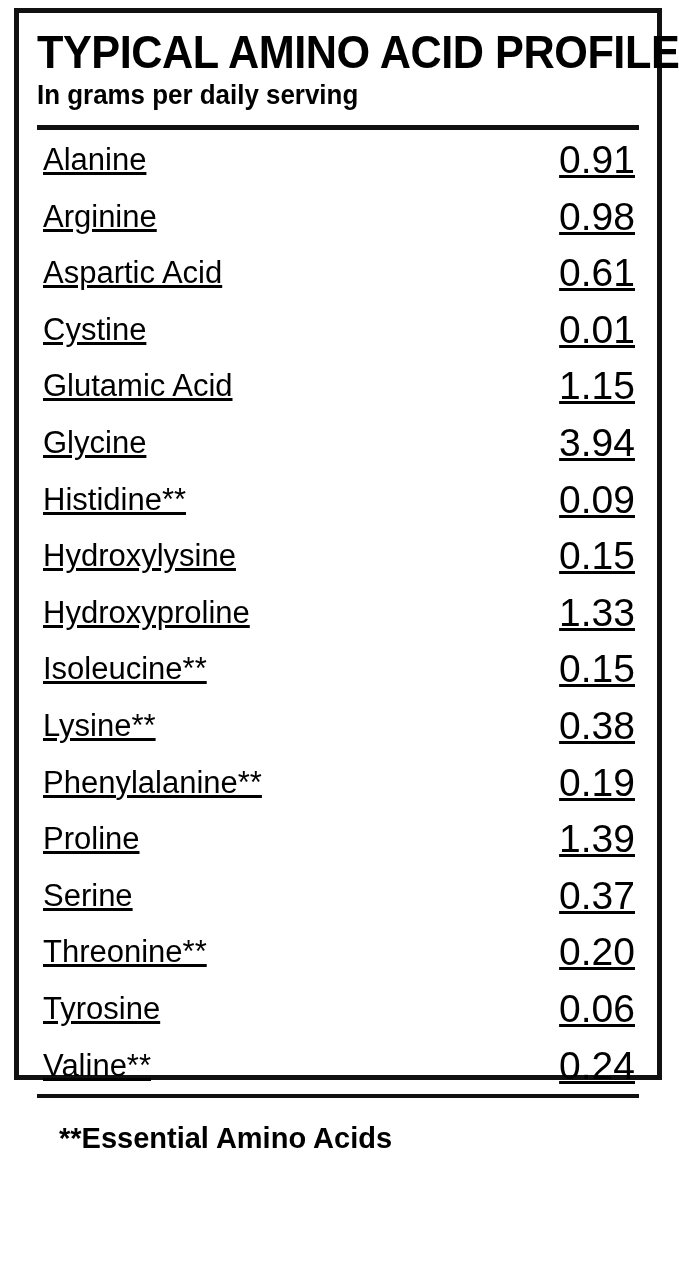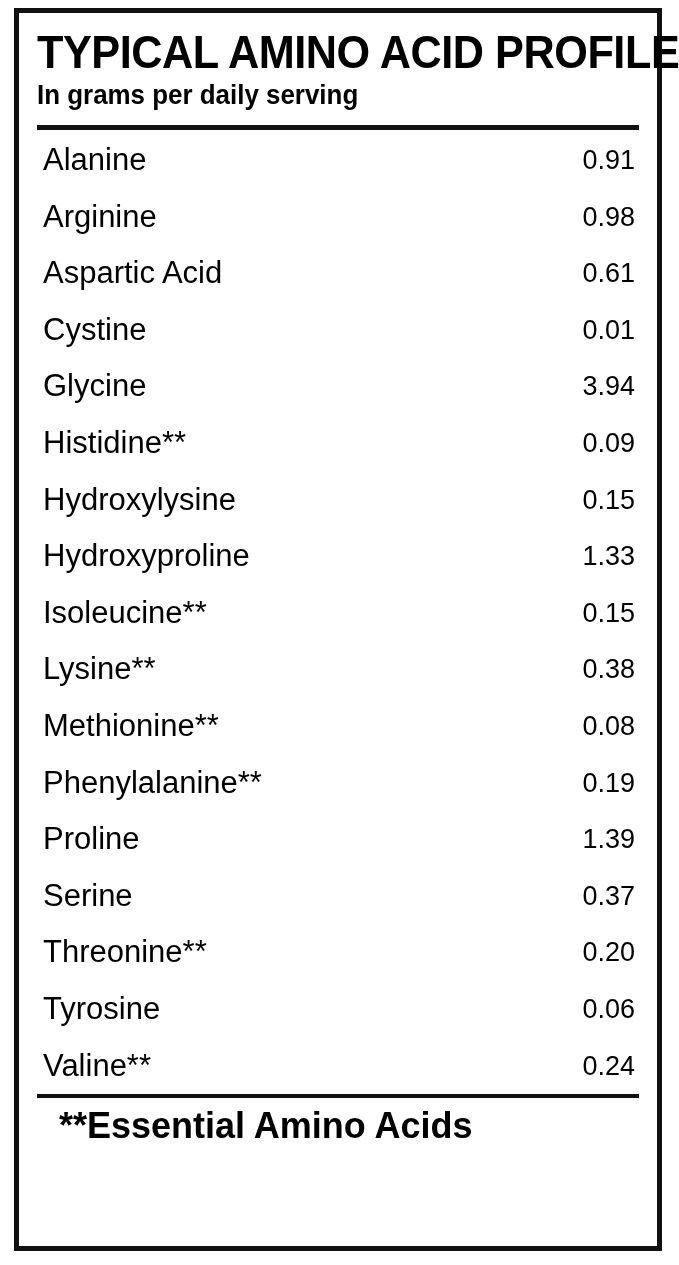--- a/index.html
+++ b/index.html
@@ -12,21 +12,21 @@
     height: 1265px;
     font-family: "Liberation Sans", sans-serif;
     color: #000000;
     overflow: hidden;
   }
   .panel {
     position: absolute;
     left: 14px;
     top: 8px;
     width: 648px;
-    height: 1243px;
+    height: 1072px;
     box-sizing: border-box;
     border: 5px solid #111111;
     background: #ffffff;
     padding: 0 18px;
   }
   .title-block {
     padding-top: 14px;
     padding-bottom: 8px;
   }
   .title {
@@ -59,37 +59,38 @@
   .rows {
     margin-top: 2px;
   }
   .row {
     display: flex;
     align-items: flex-end;
     justify-content: space-between;
     height: 56.6px;
     padding: 0 4px 0 6px;
     box-sizing: border-box;
+    text-decoration: underline;
   }
   .row .name {
     font-size: 31px;
     line-height: 56.6px;
     white-space: nowrap;
   }
   .row .value {
-    font-size: 27px;
+    font-size: 39px;
     line-height: 56.6px;
     white-space: nowrap;
   }
   .footnote {
     font-weight: bold;
-    font-size: 36px;
+    font-size: 29px;
     line-height: 40px;
     padding-left: 22px;
-    padding-top: 8px;
+    padding-top: 20px;
     white-space: nowrap;
   }
 </style>
 </head>
 <body>
 
 <div class="panel">
 
   <div class="title-block">
     <div class="title">TYPICAL AMINO ACID PROFILE</div>
@@ -109,20 +110,24 @@
       </div>
       <div class="row">
         <span class="name">Aspartic Acid</span>
         <span class="value">0.61</span>
       </div>
       <div class="row">
         <span class="name">Cystine</span>
         <span class="value">0.01</span>
       </div>
       <div class="row">
+        <span class="name">Glutamic Acid</span>
+        <span class="value">1.15</span>
+      </div>
+      <div class="row">
         <span class="name">Glycine</span>
         <span class="value">3.94</span>
       </div>
       <div class="row">
         <span class="name">Histidine**</span>
         <span class="value">0.09</span>
       </div>
       <div class="row">
         <span class="name">Hydroxylysine</span>
         <span class="value">0.15</span>
@@ -131,24 +136,20 @@
         <span class="name">Hydroxyproline</span>
         <span class="value">1.33</span>
       </div>
       <div class="row">
         <span class="name">Isoleucine**</span>
         <span class="value">0.15</span>
       </div>
       <div class="row">
         <span class="name">Lysine**</span>
         <span class="value">0.38</span>
-      </div>
-      <div class="row">
-        <span class="name">Methionine**</span>
-        <span class="value">0.08</span>
       </div>
       <div class="row">
         <span class="name">Phenylalanine**</span>
         <span class="value">0.19</span>
       </div>
       <div class="row">
         <span class="name">Proline</span>
         <span class="value">1.39</span>
       </div>
       <div class="row">

